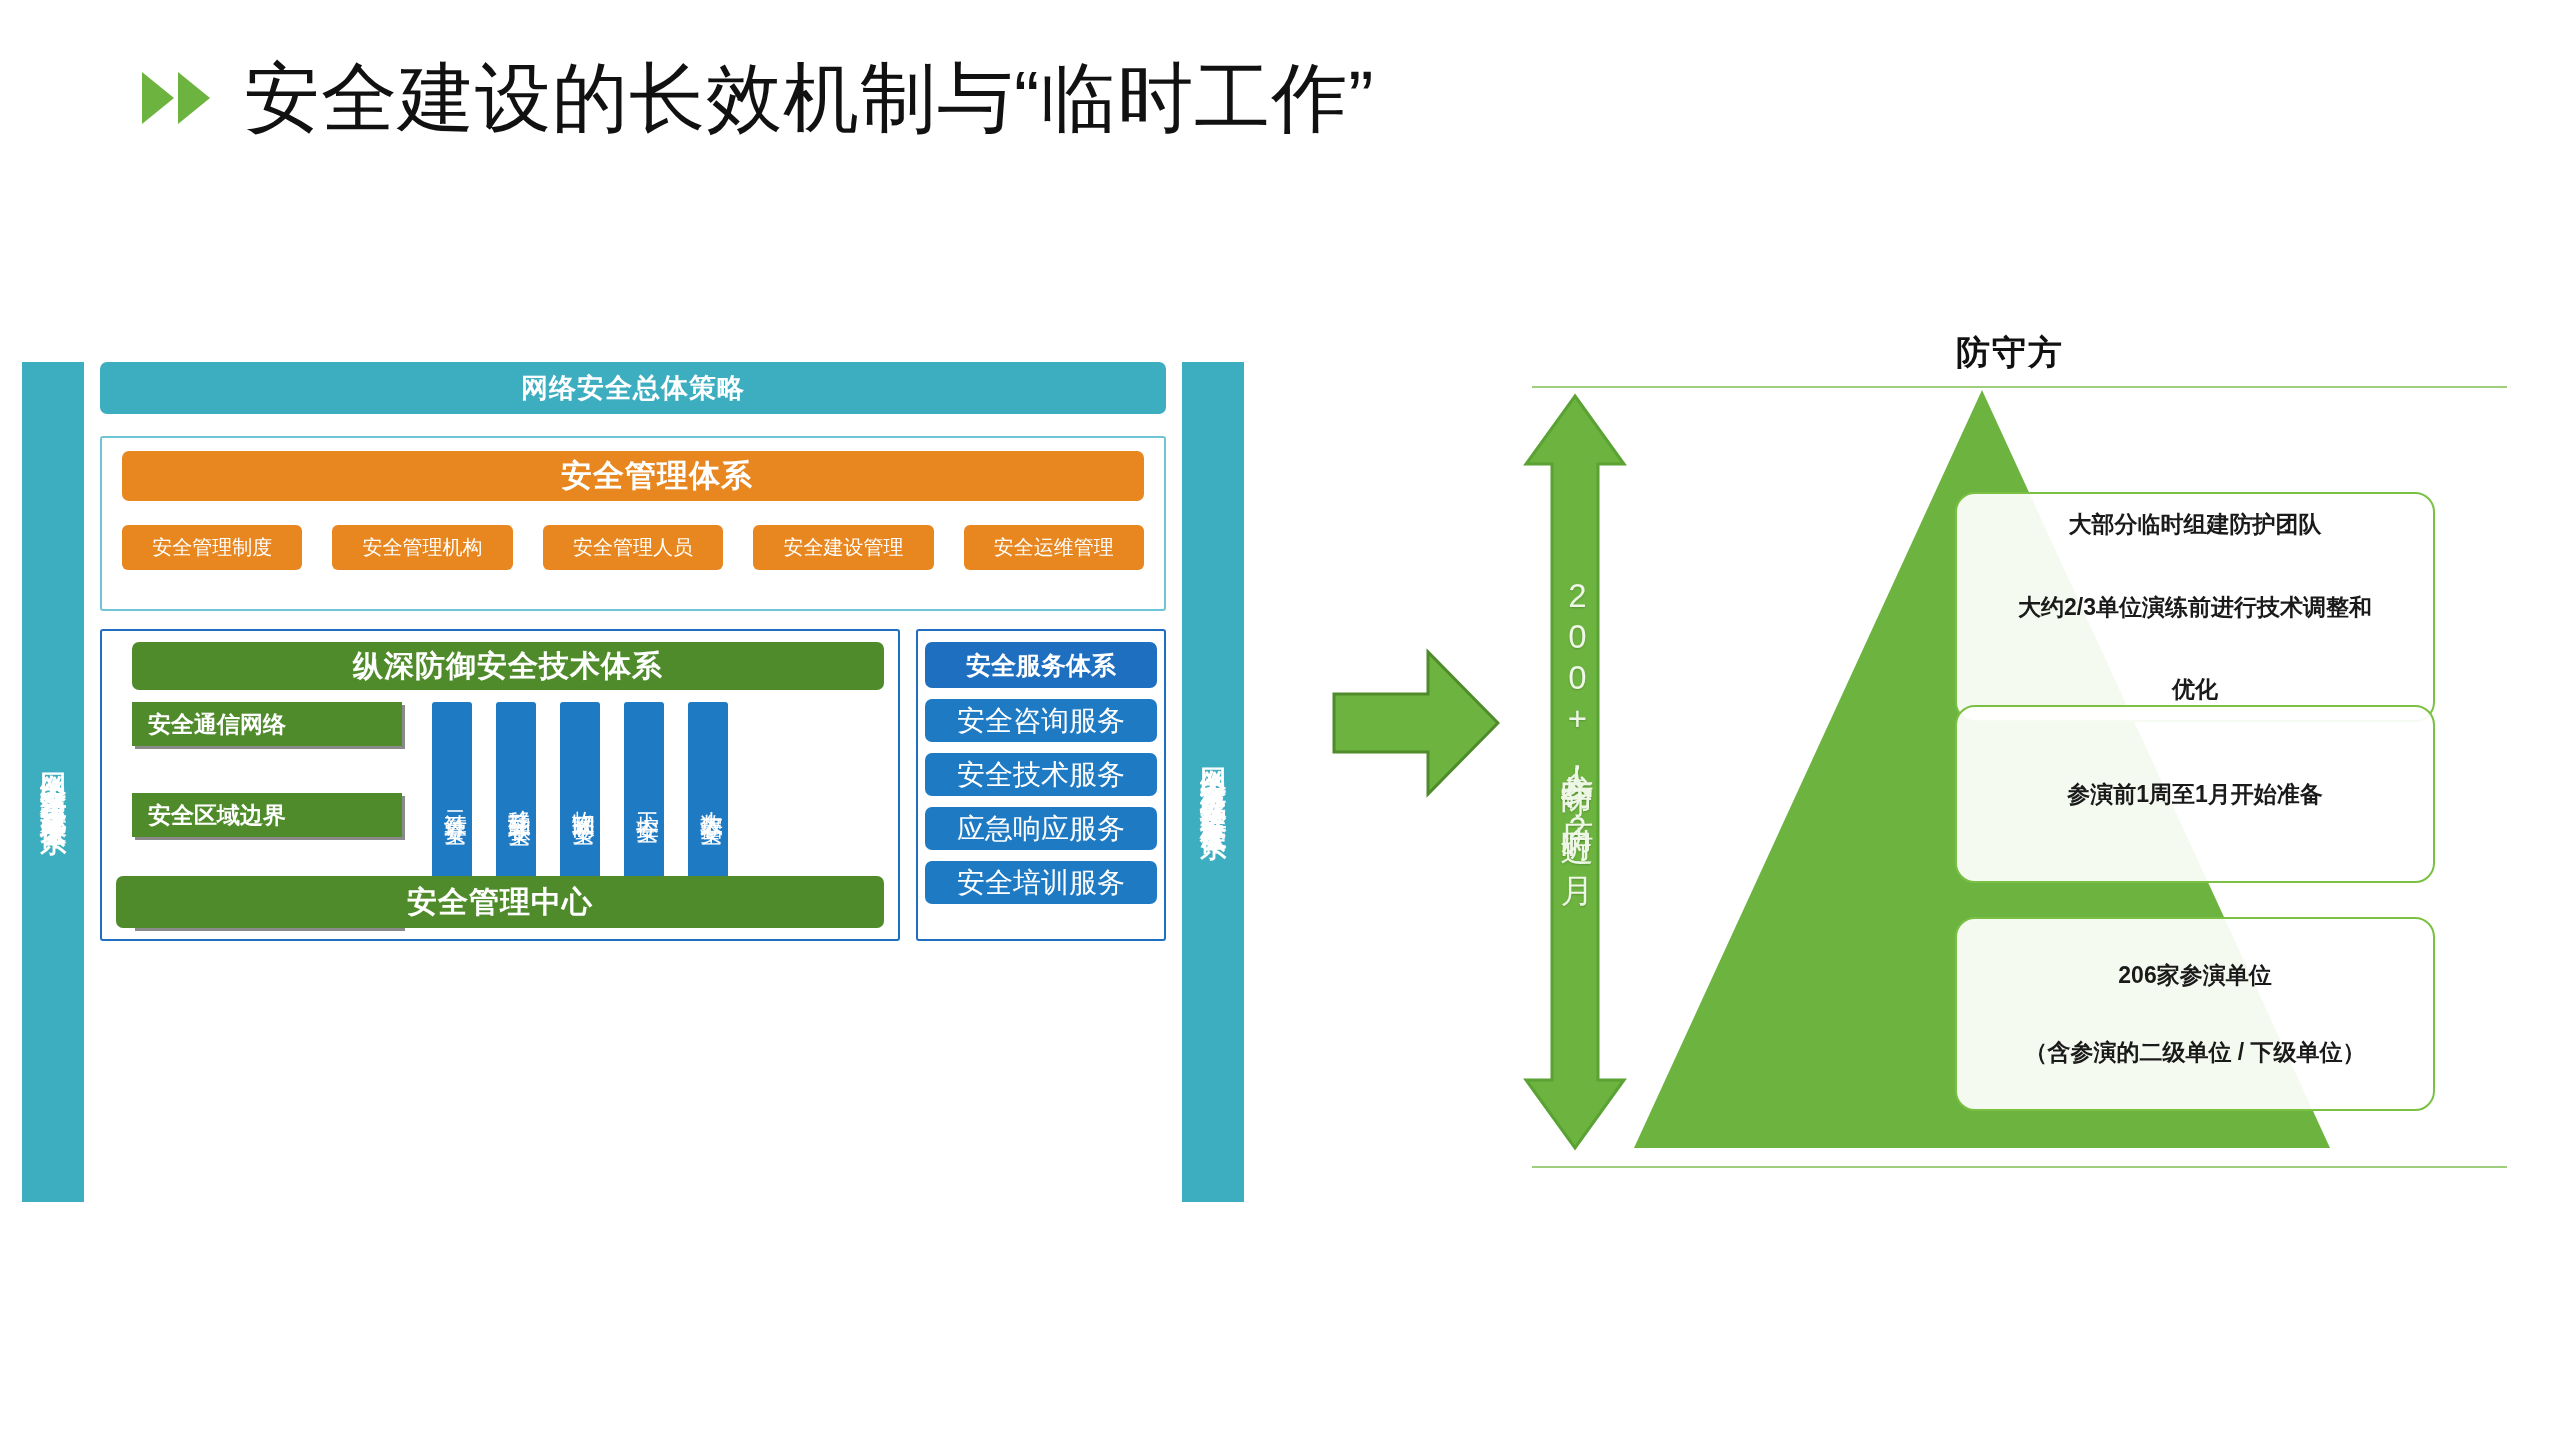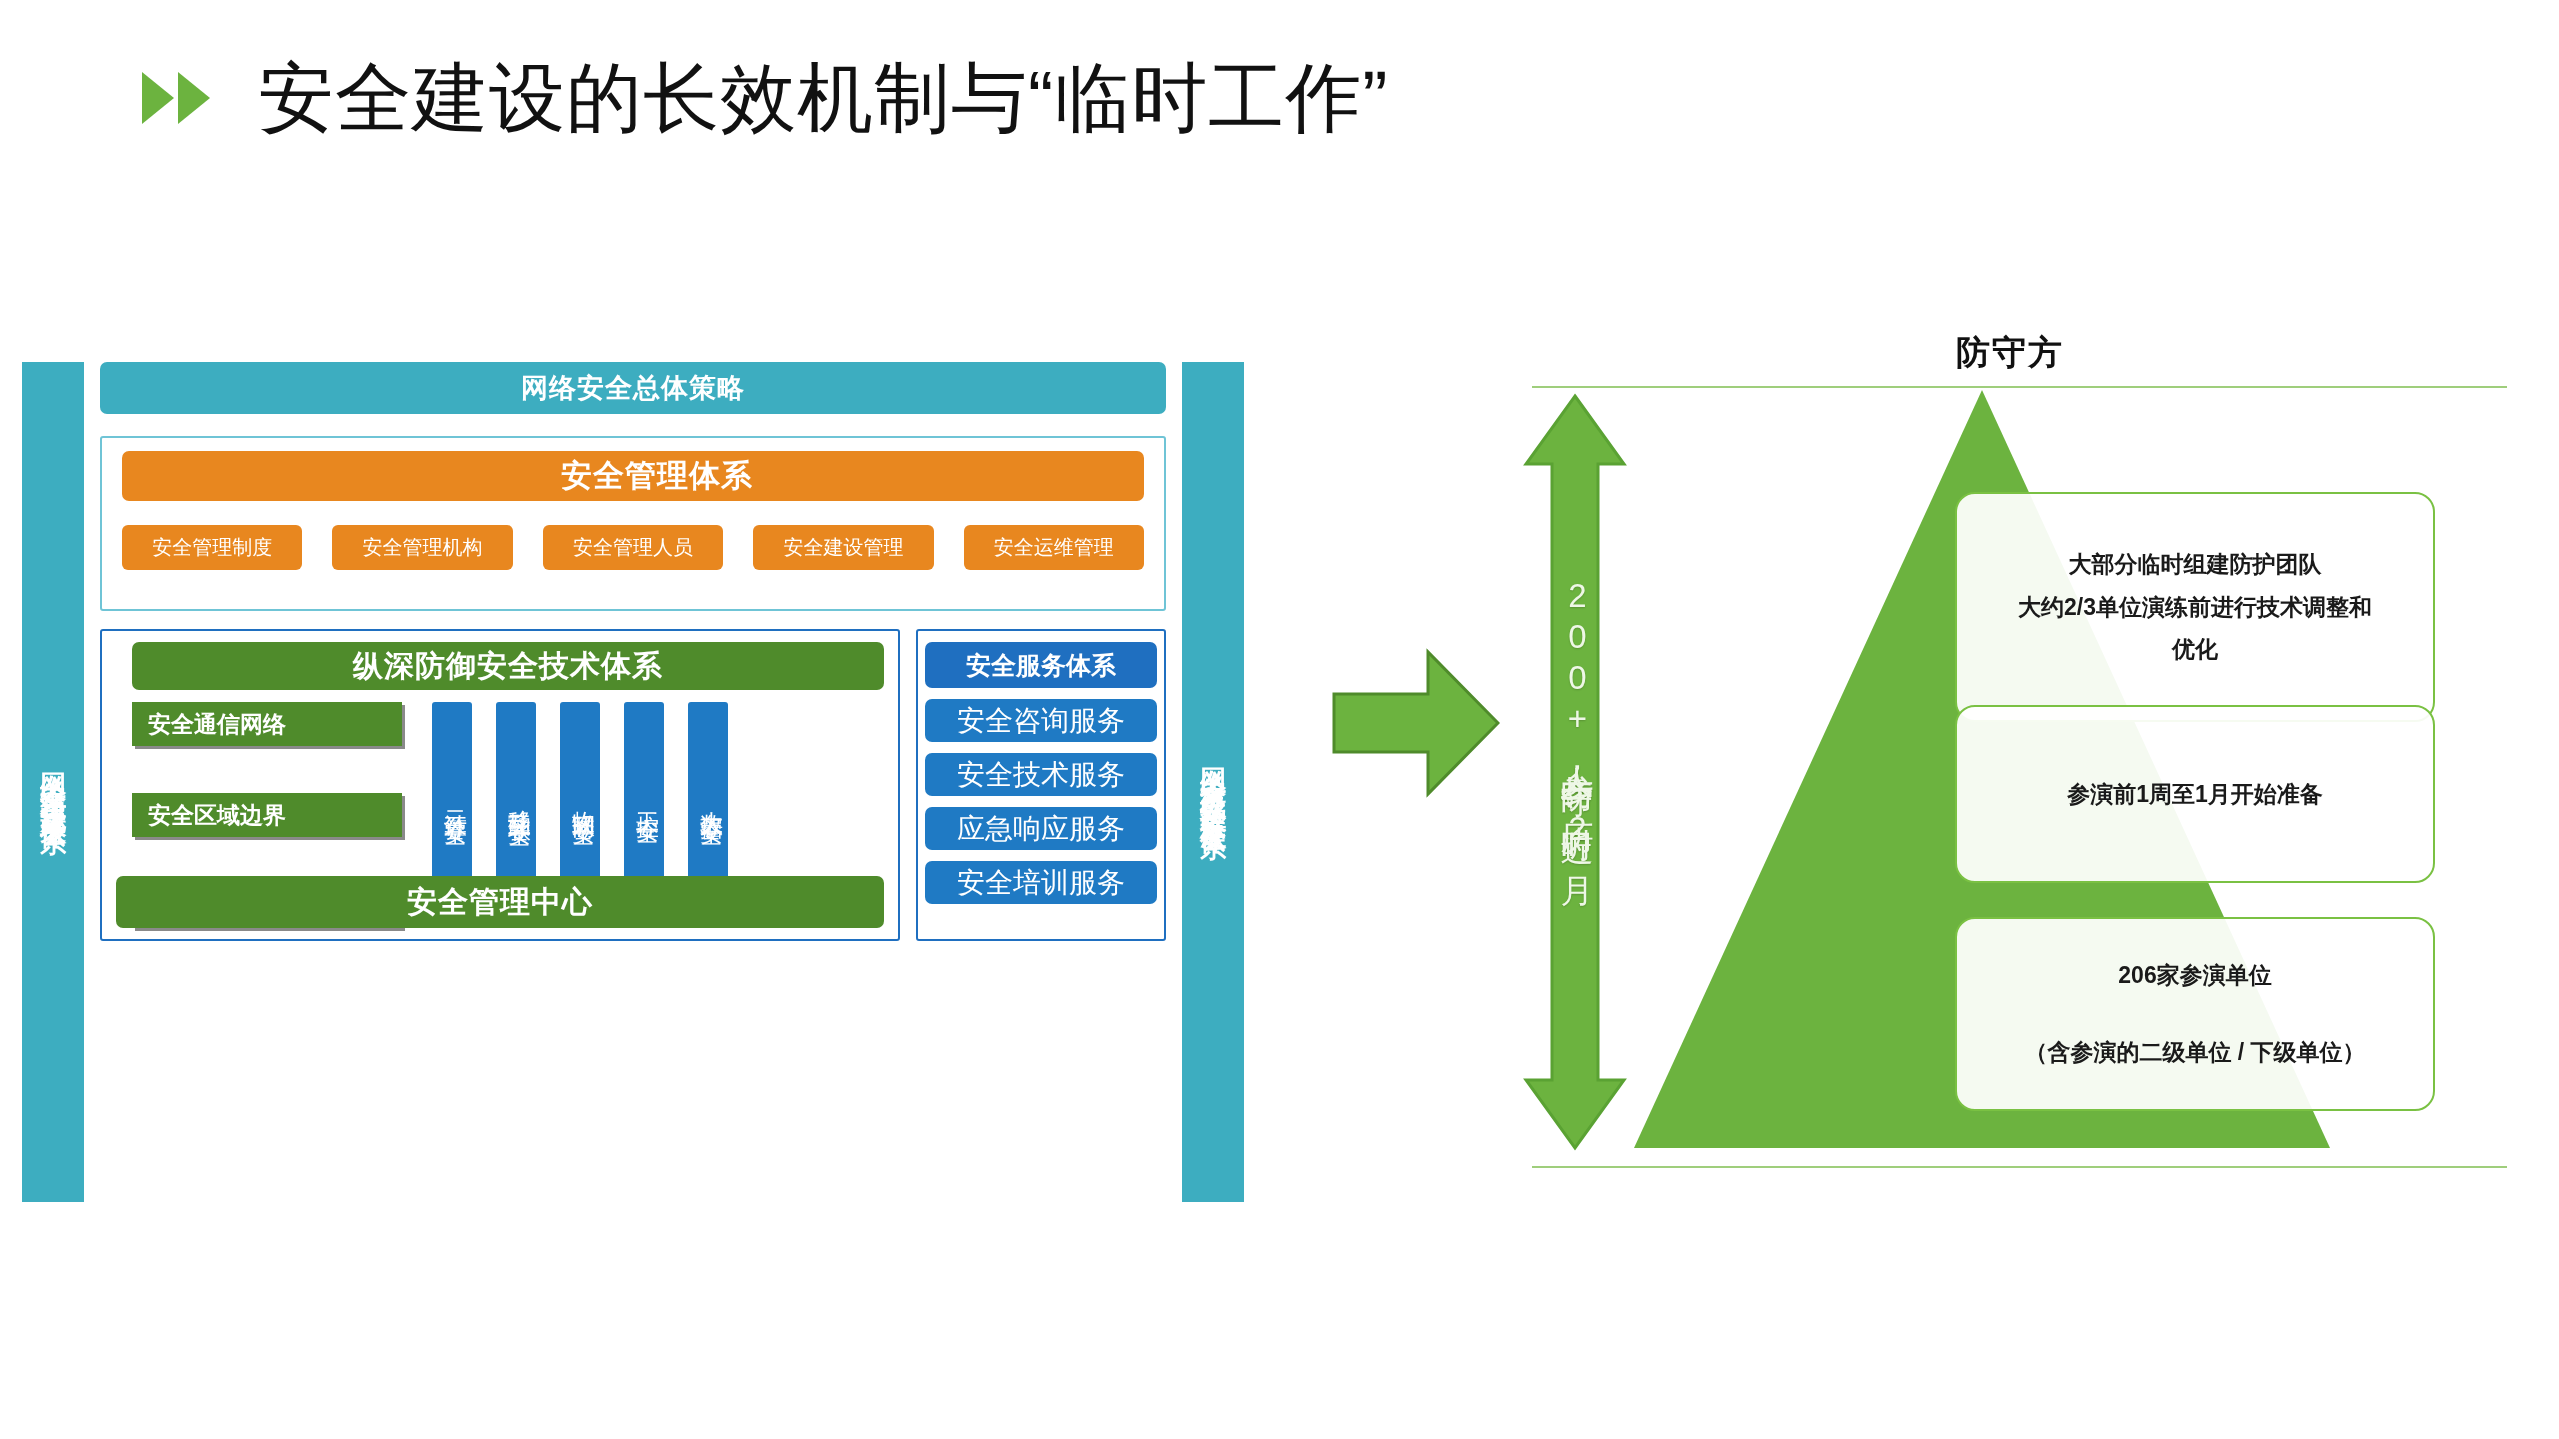--- a/index.html
+++ b/index.html
@@ -7,21 +7,21 @@
     width: 2559px; height: 1439px;
     background: #ffffff;
     font-family: "Liberation Sans", "DejaVu Sans", sans-serif;
     overflow: hidden;
   }
   .slide { position: relative; width: 2559px; height: 1439px; background:#fff; }
 
   
   .title-row {
     position: absolute; left: 140px; top: 48px;
-    display: flex; align-items: center; gap: 46px;
+    display: flex; align-items: center; gap: 32px;
   }
   .bullet-icon { display: block; }
   .title-text {
     font-size: 76px; font-weight: 400; color: #111111;
     letter-spacing: 1px; white-space: nowrap;
     font-family: "Liberation Sans", "DejaVu Sans", sans-serif;
   }
 
   
   .left-diagram {
@@ -153,21 +153,21 @@
   .triangle-wrap { position:absolute; left: 120px; top: 58px; width: 880px; height: 770px; }
 
   .callout {
     position:absolute; background: rgba(255,255,255,0.93);
     border: 2px solid #7ac143; border-radius: 20px;
     display:flex; flex-direction:column; align-items:center; justify-content:center;
     text-align:center; color:#1a1a1a; font-weight:bold; font-size:23px;
     line-height: 1.85; padding: 12px 24px;
   }
   .callout .ln { display:block; white-space:nowrap; }
-  #callout-1 { left: 1955px; top: 492px; width: 480px; height: 230px; }
+  #callout-1 { left: 1955px; top: 492px; width: 480px; height: 230px; gap: 40px; }
   #callout-2 { left: 1955px; top: 705px; width: 480px; height: 178px; }
   #callout-3 { left: 1955px; top: 917px; width: 480px; height: 194px; gap: 34px; }
 </style>
 </head>
 <body>
 
 <div class="slide">
 
   <div class="title-row">
     <span class="bullet-icon">

